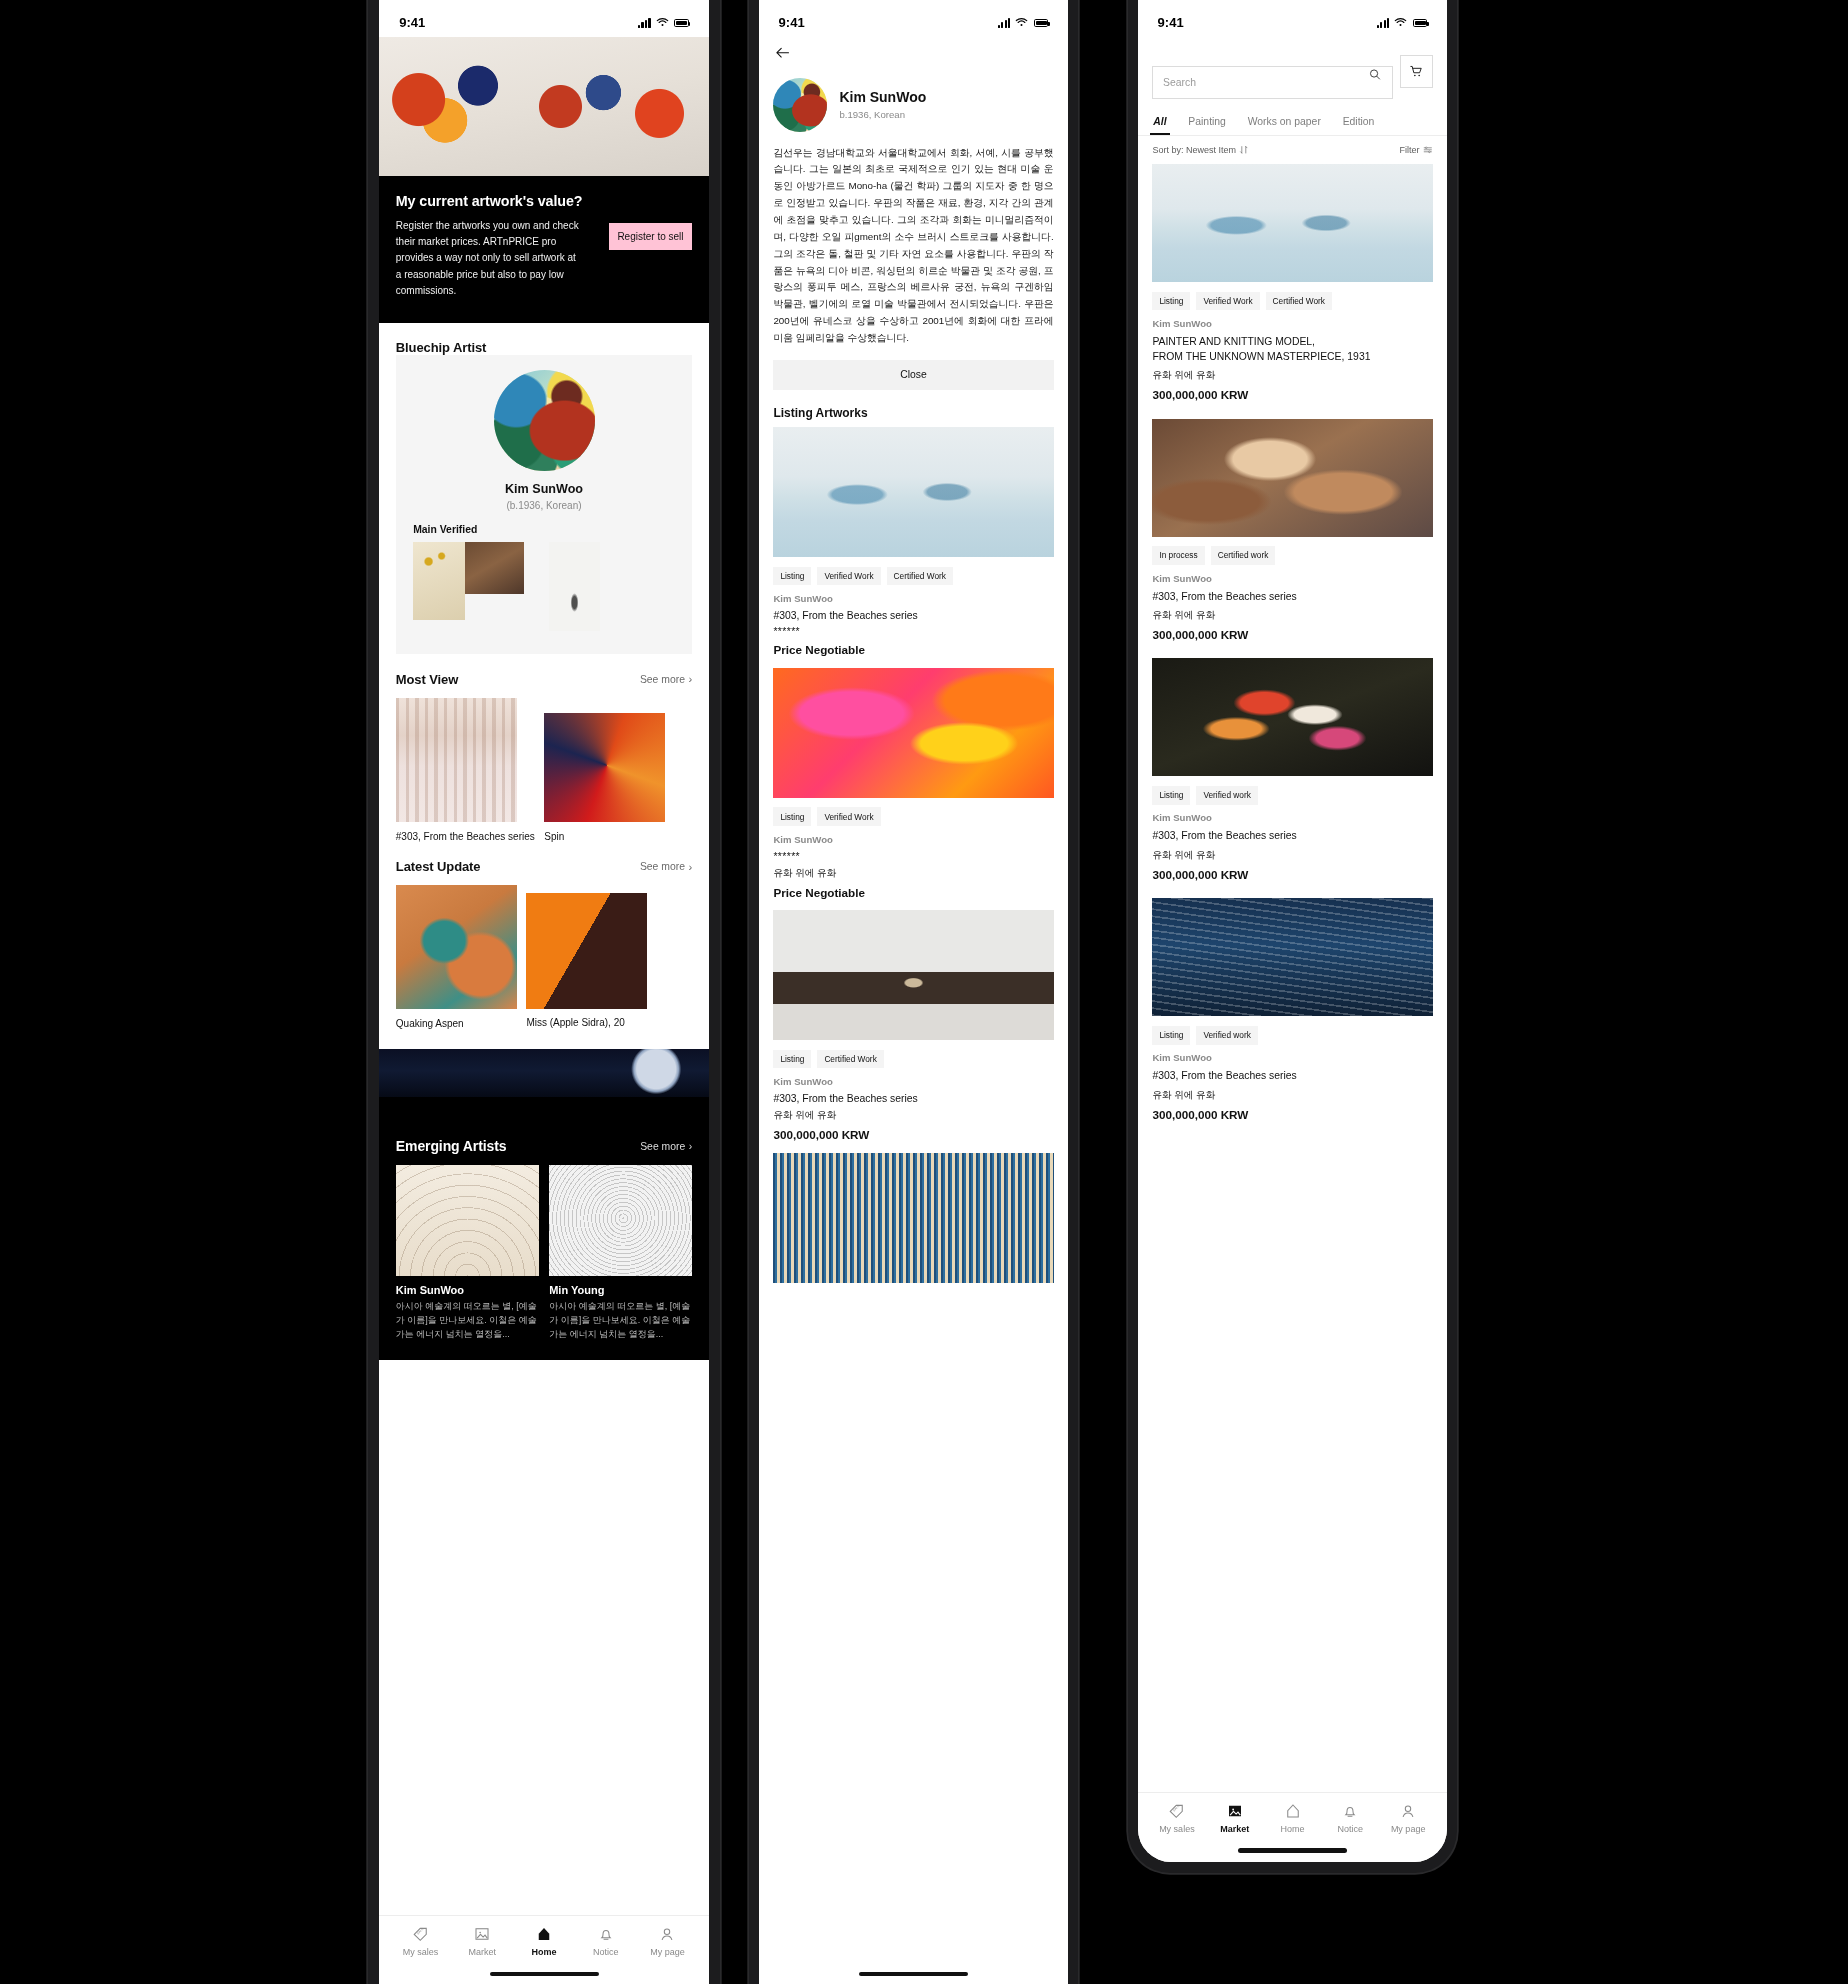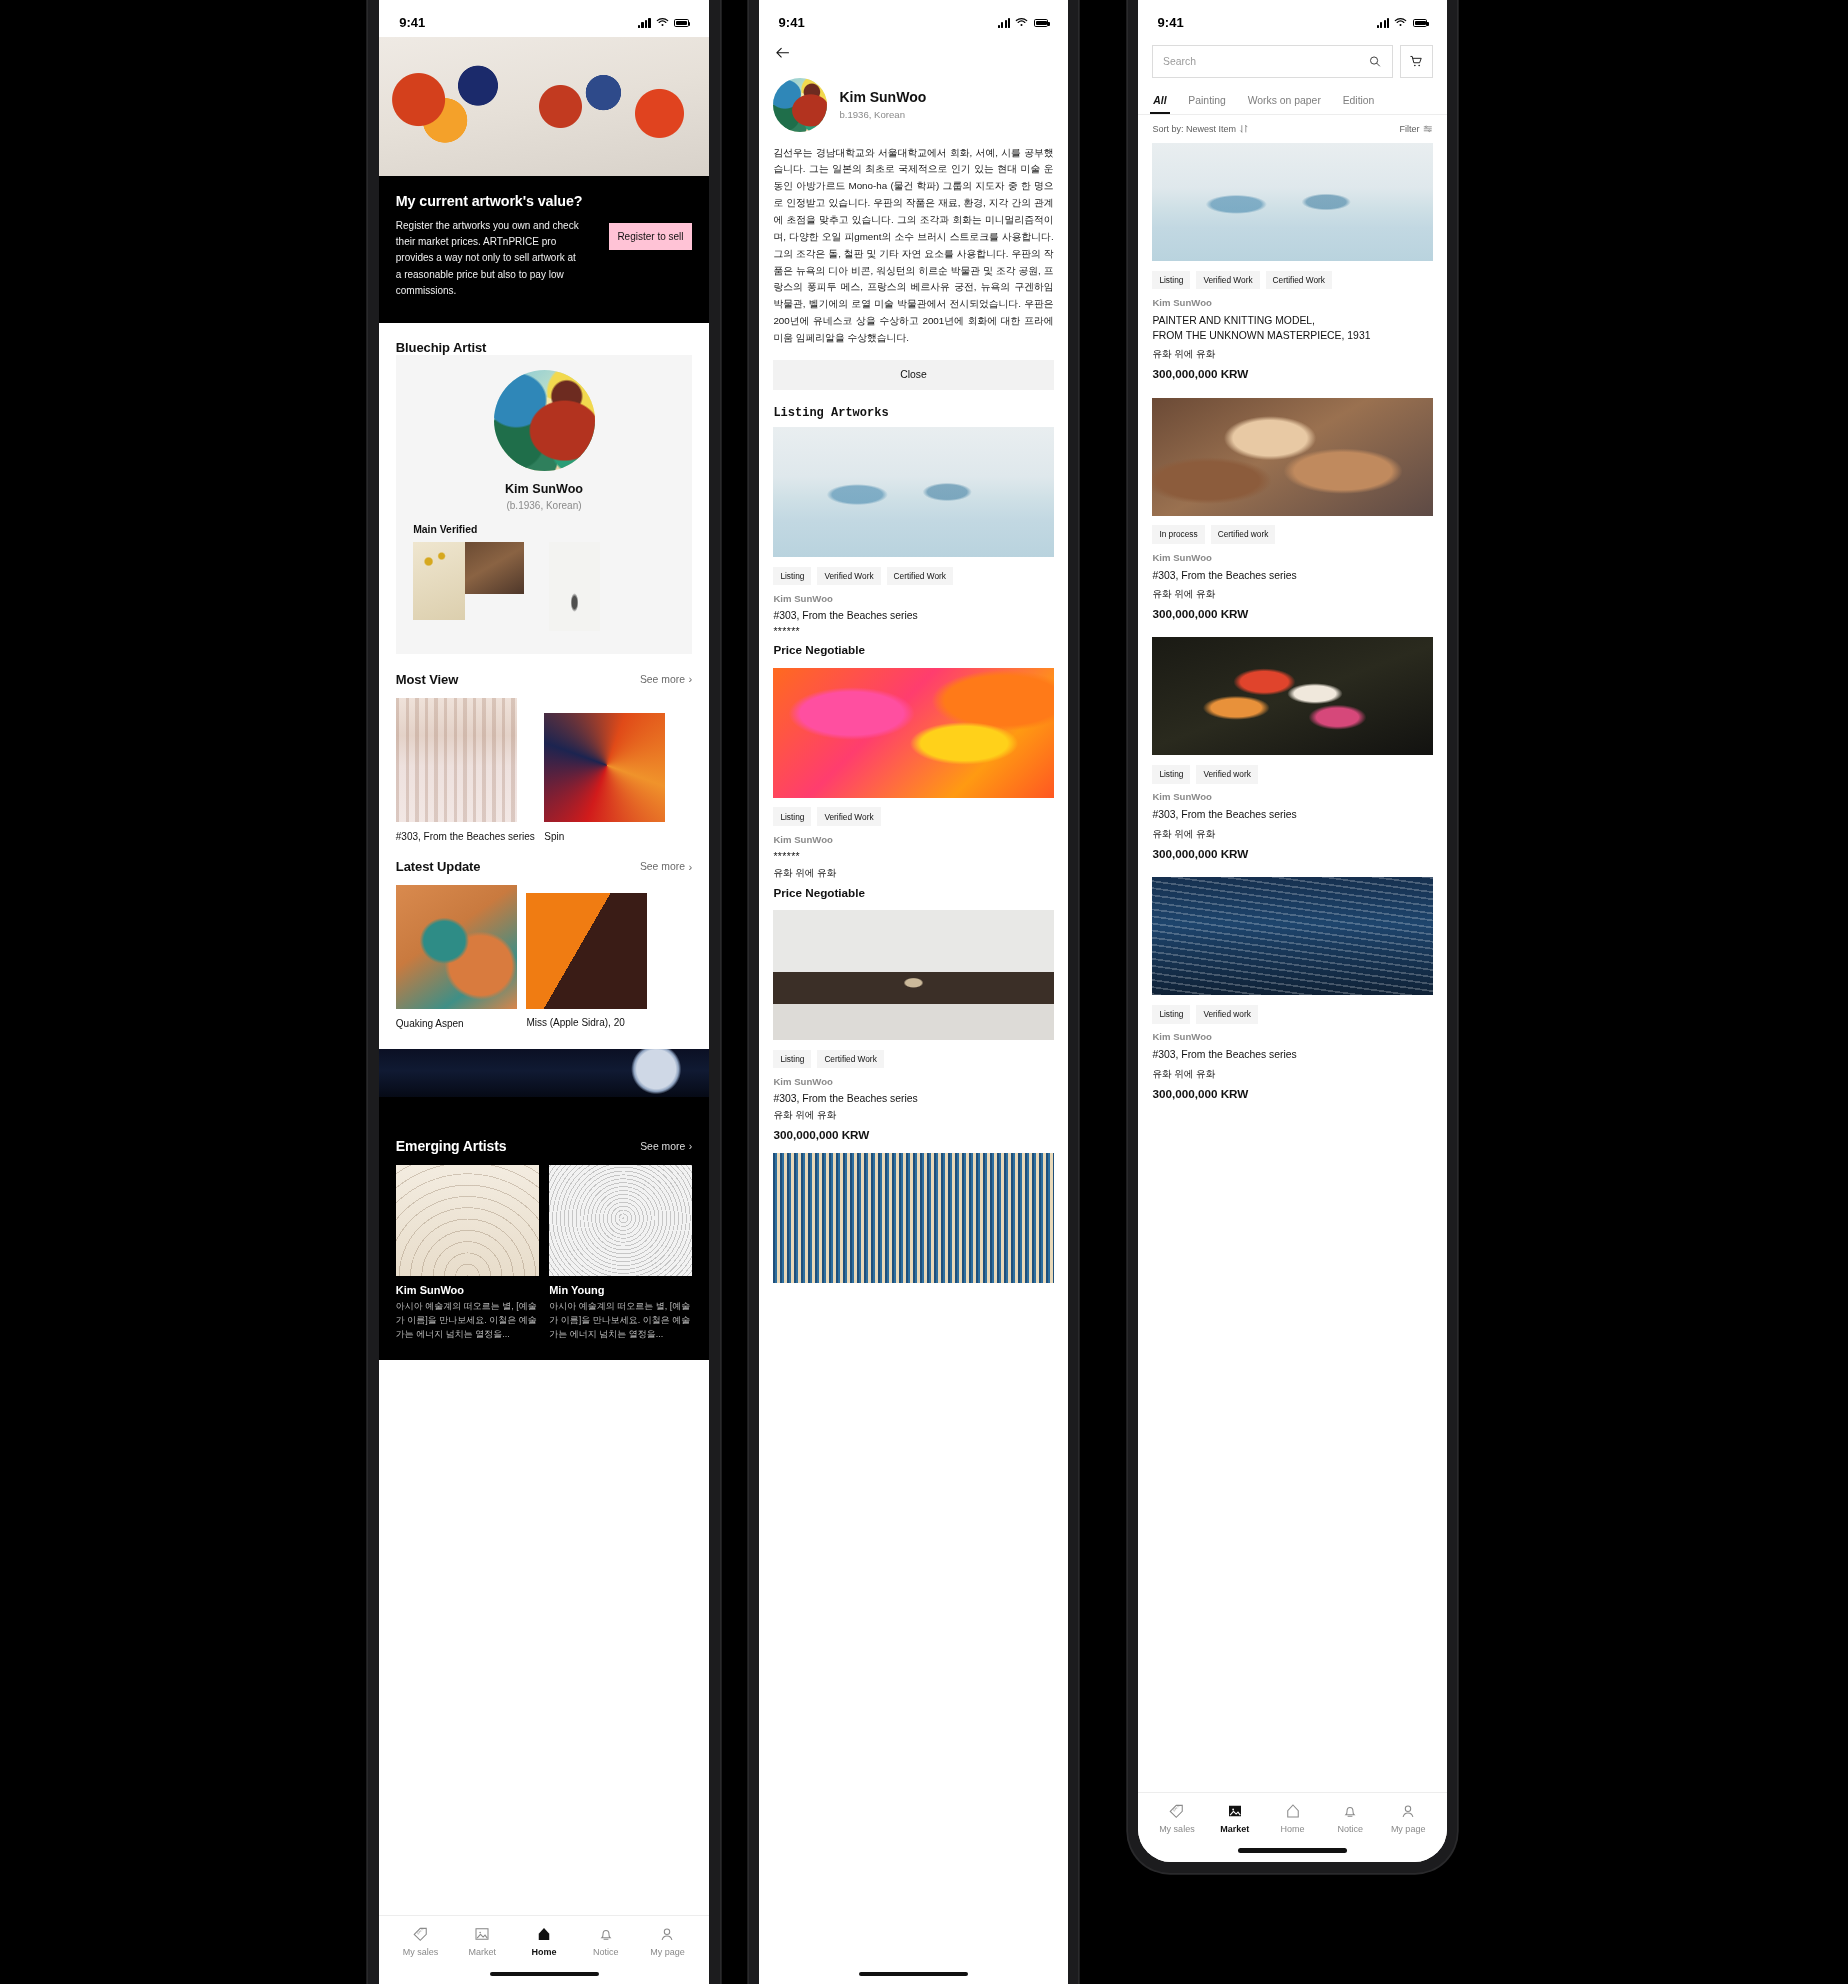--- a/index.html
+++ b/index.html
@@ -105,36 +105,36 @@
   
   .back-row { padding: 6px 14.8px 4.3px; }
   .back-btn { width:19px; height:19px; display:flex; align-items:center; justify-content:center; cursor:pointer; }
   .artist-row { display:flex; align-items:center; gap: 12px; padding: 11.3px 14.8px 13px; }
   .ar-avatar { width: 54px; height: 54px; border-radius: 50%; overflow:hidden; background:#eee; flex:0 0 auto; }
   .ar-name { font-size: 14px; font-weight:700; color:#111; }
   .ar-sub { font-size: 9.6px; color:#8a8a8a; margin-top: 3.5px; }
   .bio { padding: 0 14.8px; font-size: 9.8px; line-height: 1.72; color: #161616; text-align: justify; }
   .close-btn { margin: 13px 14.8px 0; background:#f2f2f2; border:none; width: calc(100% - 29.5px);
                padding: 9.6px 0; font-size: 10.4px; font-family:inherit; color:#111; cursor:pointer; }
-  .listing-title { padding: 15.6px 14.8px 7.8px; font-size: 12px; font-weight:700; color:#111;font-family:Liberation Mono, monospace; }
+  .listing-title { padding: 15.6px 14.8px 7.8px; font-size: 12px; font-weight:700; color:#111; }
 
   .lcard { padding: 0 14.8px 11.3px; }
   .lcard .limg { width:100%; height: 130px; overflow:hidden; background:#eee; }
   .badges { display:flex; gap: 6px; margin: 9.6px 0 7.8px; flex-wrap:wrap; }
   .badge { background:#f4f4f4; font-size:8.3px; color:#111; padding: 4.3px 7px; white-space:nowrap; }
   .l-artist { font-size: 9.6px; font-weight:700; color:#8a8a8a; margin-bottom: 6px; }
   .l-title { font-size: 10.4px; color:#111; margin-bottom: 5.2px; }
   .l-stars { font-size: 10.4px; color:#111; letter-spacing:0.4px; margin-bottom: 5.2px; }
   .l-medium { font-size: 9.6px; color:#111; margin-bottom: 6px; }
   .l-price { font-size: 11.7px; font-weight:600; color:#111; margin-top: 6px; }
 
   
   .srow { display:flex; gap:7px; padding: 7.8px 14.8px 9.6px; align-items:center; }
-  .search-box { flex:1; border:0.4px solid #dcdcdc; height: 33px; display:flex; align-items:center;
-                padding: 0 9.6px; justify-content:space-between; }
+  .search-box { flex:1; border:0.4px solid #dcdcdc; height: 33px; display:flex; 
+                padding: 0 9.6px; justify-content:space-between;margin-top:21px; }
   .search-box input { border:none; outline:none; font-size: 10.4px; font-family:inherit;
                       color:#111; width: 100%; background:transparent; }
   .search-box input::placeholder { color:#9b9b9b; }
   .cart-btn { width: 33px; height: 33px; border:0.4px solid #dcdcdc; display:flex;
               align-items:center; justify-content:center; cursor:pointer; }
   .tabs { display:flex; border-bottom: 0.4px solid #ededed; padding: 0 14.8px; gap: 20px; }
   .mtab { padding: 7.8px 0.9px 7.8px; font-size: 10.4px; color:#7e7e7e; cursor:pointer; position:relative; white-space:nowrap; }
   .mtab.active { color:#111; font-weight:600;font-style:italic; }
   .mtab.active::after { content:""; position:absolute; left:-2.6px; right:-2.6px; bottom:-0.4px; height:2.2px; background:#111; }
   .sortrow { display:flex; justify-content:space-between; align-items:center; padding: 8.7px 14.8px 9.6px; }

